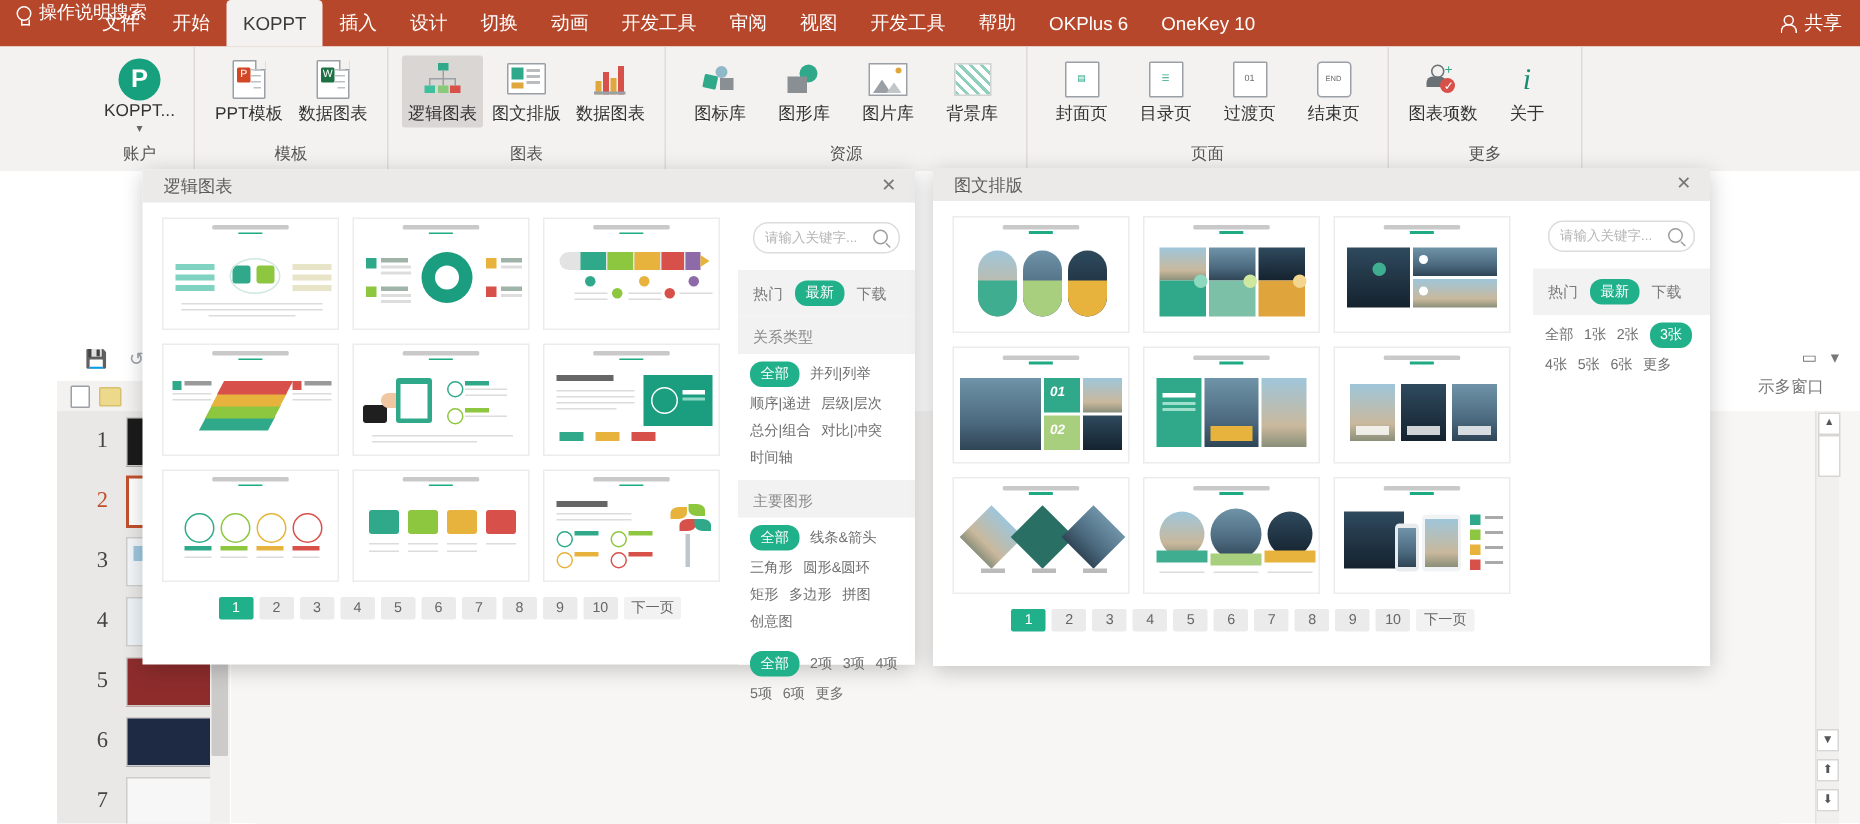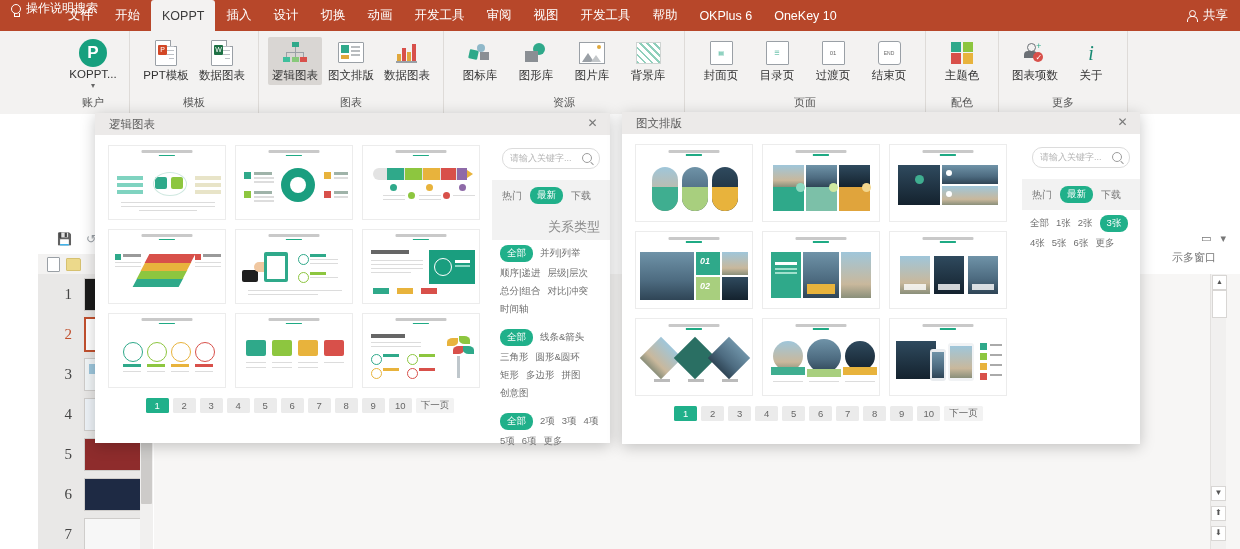--- a/index.html
+++ b/index.html
@@ -101,21 +101,21 @@
 
   .side{width:118px;background:#fff;box-sizing:border-box;}
   .side-search{padding:13px 10px 11px;}
   .sbox{height:19px;border:1px solid #dcdcdc;border-radius:10px;display:flex;align-items:center;
         padding:0 7px;font-size:9px;color:#b5b5b5;position:relative;}
   .sbox .mag{position:absolute;right:7px;top:4px;width:8px;height:8px;border:1.2px solid #9d9d9d;border-radius:50%;}
   .sbox .mag:after{content:"";position:absolute;right:-3px;bottom:-2px;width:4px;height:1.2px;background:#9d9d9d;transform:rotate(45deg);}
   .side-tabs{background:#f2f2f2;padding:7px 10px;display:flex;gap:8px;align-items:center;}
   .stab{font-size:10px;color:#7a7a7a;cursor:pointer;}
   .stab.on{background:#20b08a;color:#fff;border-radius:8px;padding:2px 7px;font-size:9.5px;}
-  .sec-title{padding:7px 10px 4px;font-size:13px;color:#8a8a8a;background:#f2f2f2;text-align:right;}
+  .sec-title{padding:7px 10px 4px;font-size:10px;color:#8a8a8a;background:#f2f2f2;}
   .sec-body{padding:5px 8px 8px;display:flex;flex-wrap:wrap;gap:5px 7px;align-items:center;}
   .chip{font-size:9.5px;color:#6f6f6f;cursor:pointer;white-space:nowrap;}
   .chip.on{background:#20b08a;color:#fff;border-radius:8px;padding:2px 7px;}
   .side-spacer{height:12px;}
 
   
   .t{position:absolute;}
   .ttitle{position:absolute;left:50%;transform:translateX(-50%);top:6%;width:44%;height:3px;background:#c9c9c9;border-radius:1px;}
   .tsub{position:absolute;left:50%;transform:translateX(-50%);top:12%;width:14%;height:1.6px;background:#1faa84;}
   .lnrow{position:absolute;height:1.4px;background:#dcdcdc;}
@@ -333,36 +333,20 @@
             <div class="lbl">过渡页</div>
           </div>
           <div class="gi">
             <div class="ico">
               <div class="sqico" style="border-radius:3px;font-size:5px">END</div>
             </div>
             <div class="lbl">结束页</div>
           </div>
         </div>
         <div class="group-label">页面</div>
-      </div>
-      <div class="group">
-        <div class="group-items">
-          <div class="gi">
-            <div class="ico">
-              <div class="ico-theme">
-                <i style="background:#2fa98a"></i>
-                <i style="background:#8dc63f"></i>
-                <i style="background:#d8504a"></i>
-                <i style="background:#e8b33c"></i>
-              </div>
-            </div>
-            <div class="lbl">主题色</div>
-          </div>
-        </div>
-        <div class="group-label">配色</div>
       </div>
       <div class="group">
         <div class="group-items">
           <div class="gi">
             <div class="ico">
               <div class="ico-vip">
                 <i style="position:absolute;left:4px;top:1px;width:7px;height:7px;border:1.4px solid #6b7075;border-radius:50%;display:block"></i>
                 <i style="position:absolute;left:1px;top:9px;width:13px;height:7px;background:#6b7075;border-radius:4px 4px 0 0;display:block"></i>
                 <i style="position:absolute;left:13px;top:1px;color:#2fa98a;font-size:9px;display:block;line-height:7px">+</i>
                 <i style="position:absolute;left:10px;top:10px;width:10px;height:10px;border-radius:50%;background:#d8504a;display:block"></i>
@@ -650,20 +634,21 @@
         <div class="sec-title">关系类型</div>
         <div class="sec-body">
           <div class="chip on">全部</div>
           <div class="chip">并列|列举</div>
           <div class="chip">顺序|递进</div>
           <div class="chip">层级|层次</div>
           <div class="chip">总分|组合</div>
           <div class="chip">对比|冲突</div>
           <div class="chip">时间轴</div>
         </div>
+        <div class="sec-title">主要图形</div>
         <div class="sec-body">
           <div class="chip on">全部</div>
           <div class="chip">线条&amp;箭头</div>
           <div class="chip">三角形</div>
           <div class="chip">圆形&amp;圆环</div>
           <div class="chip">矩形</div>
           <div class="chip">多边形</div>
           <div class="chip">拼图</div>
           <div class="chip">创意图</div>
         </div>

